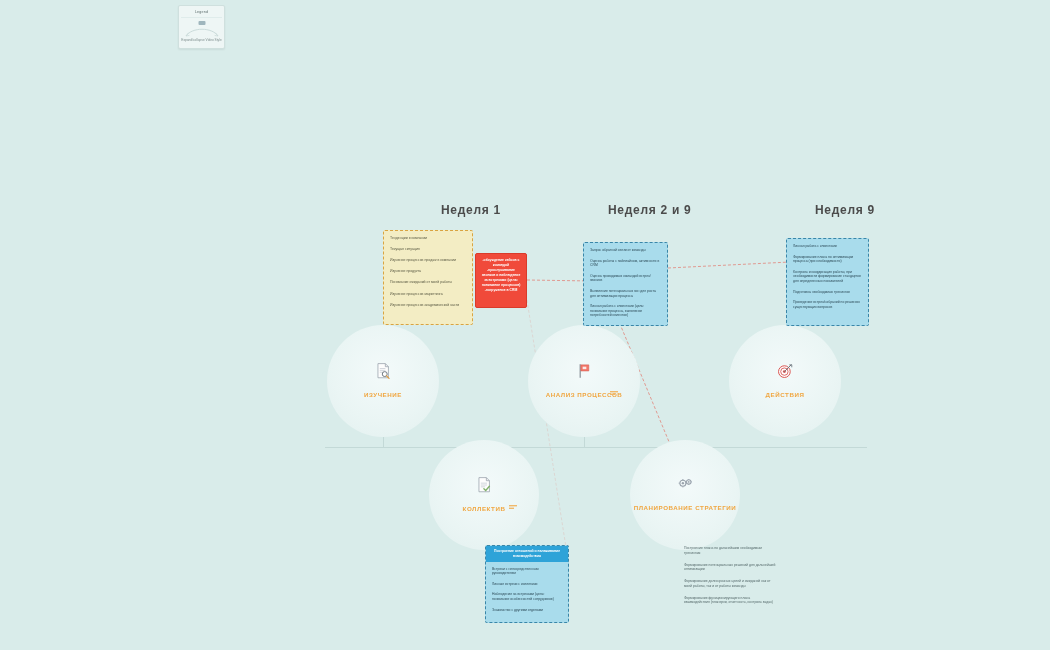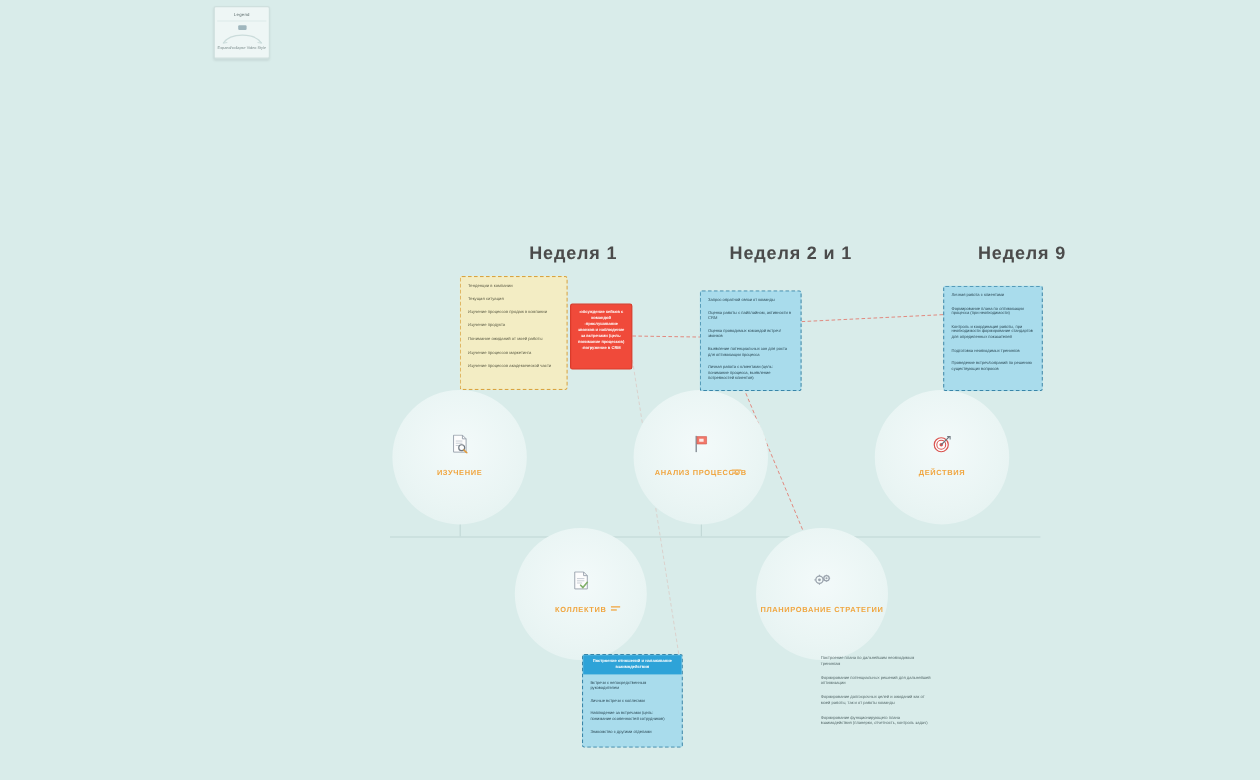--- a/index.html
+++ b/index.html
@@ -32,21 +32,21 @@
   .legend-chip{
     position:absolute;left:50%;top:3px;transform:translateX(-50%);
     width:7px;height:4px;background:#9fb6bd;border-radius:1px;
   }
   .legend-cap{
     text-align:center;font-size:3.2px;color:#7d8d8d;
   }
 
   
   .col-head{
-    position:absolute;font-size:15px;font-weight:bold;color:#4b4b4b;
+    position:absolute;font-size:12px;font-weight:bold;color:#4b4b4b;
     letter-spacing:.7px;white-space:nowrap;padding-left:20px;
   }
   .col-head.c1{left:421px;top:203px;}
   .col-head.c2{left:588px;top:203px;}
   .col-head.c3{left:795px;top:203px;}
 
   
   .axis{position:absolute;background:#c3d9d7;}
   .axis-h{left:325px;top:447px;width:542px;height:1px;}
   .tick{position:absolute;width:1px;background:#c3d9d7;}
@@ -128,21 +128,21 @@
       <svg class="arcbox" width="34" height="12" viewBox="0 0 34 12">
         <path d="M1 11 C 7 2, 27 2, 33 11" fill="none" stroke="#cbdcdb" stroke-width="1"></path>
         <path d="M1 11 l 2.5 -3.2 M1 11 l 3.4 -0.6" fill="none" stroke="#cbdcdb" stroke-width="0.8"></path>
         <path d="M33 11 l -2.5 -3.2 M33 11 l -3.4 -0.6" fill="none" stroke="#cbdcdb" stroke-width="0.8"></path>
       </svg>
     </div>
     <div class="legend-cap">Expand/collapse Video Style</div>
   </div>
 
   <div class="col-head c1">Неделя 1</div>
-  <div class="col-head c2">Неделя 2 и 1</div>
+  <div class="col-head c2">Неделя 2 и 9</div>
   <div class="col-head c3">Неделя 9</div>
 
   <div class="axis axis-h"></div>
   <div class="tick" style="left:383px;top:420px;height:27px;"></div>
   <div class="tick" style="left:584px;top:420px;height:27px;"></div>
   <div class="tick" style="left:483px;top:447px;height:27px;"></div>
   <div class="tick" style="left:684px;top:447px;height:27px;"></div>
 
   <svg class="conn">
     <path d="M527 280 L 592 281" stroke="#e2766a" stroke-width="0.7" fill="none" stroke-dasharray="3,2"></path>

